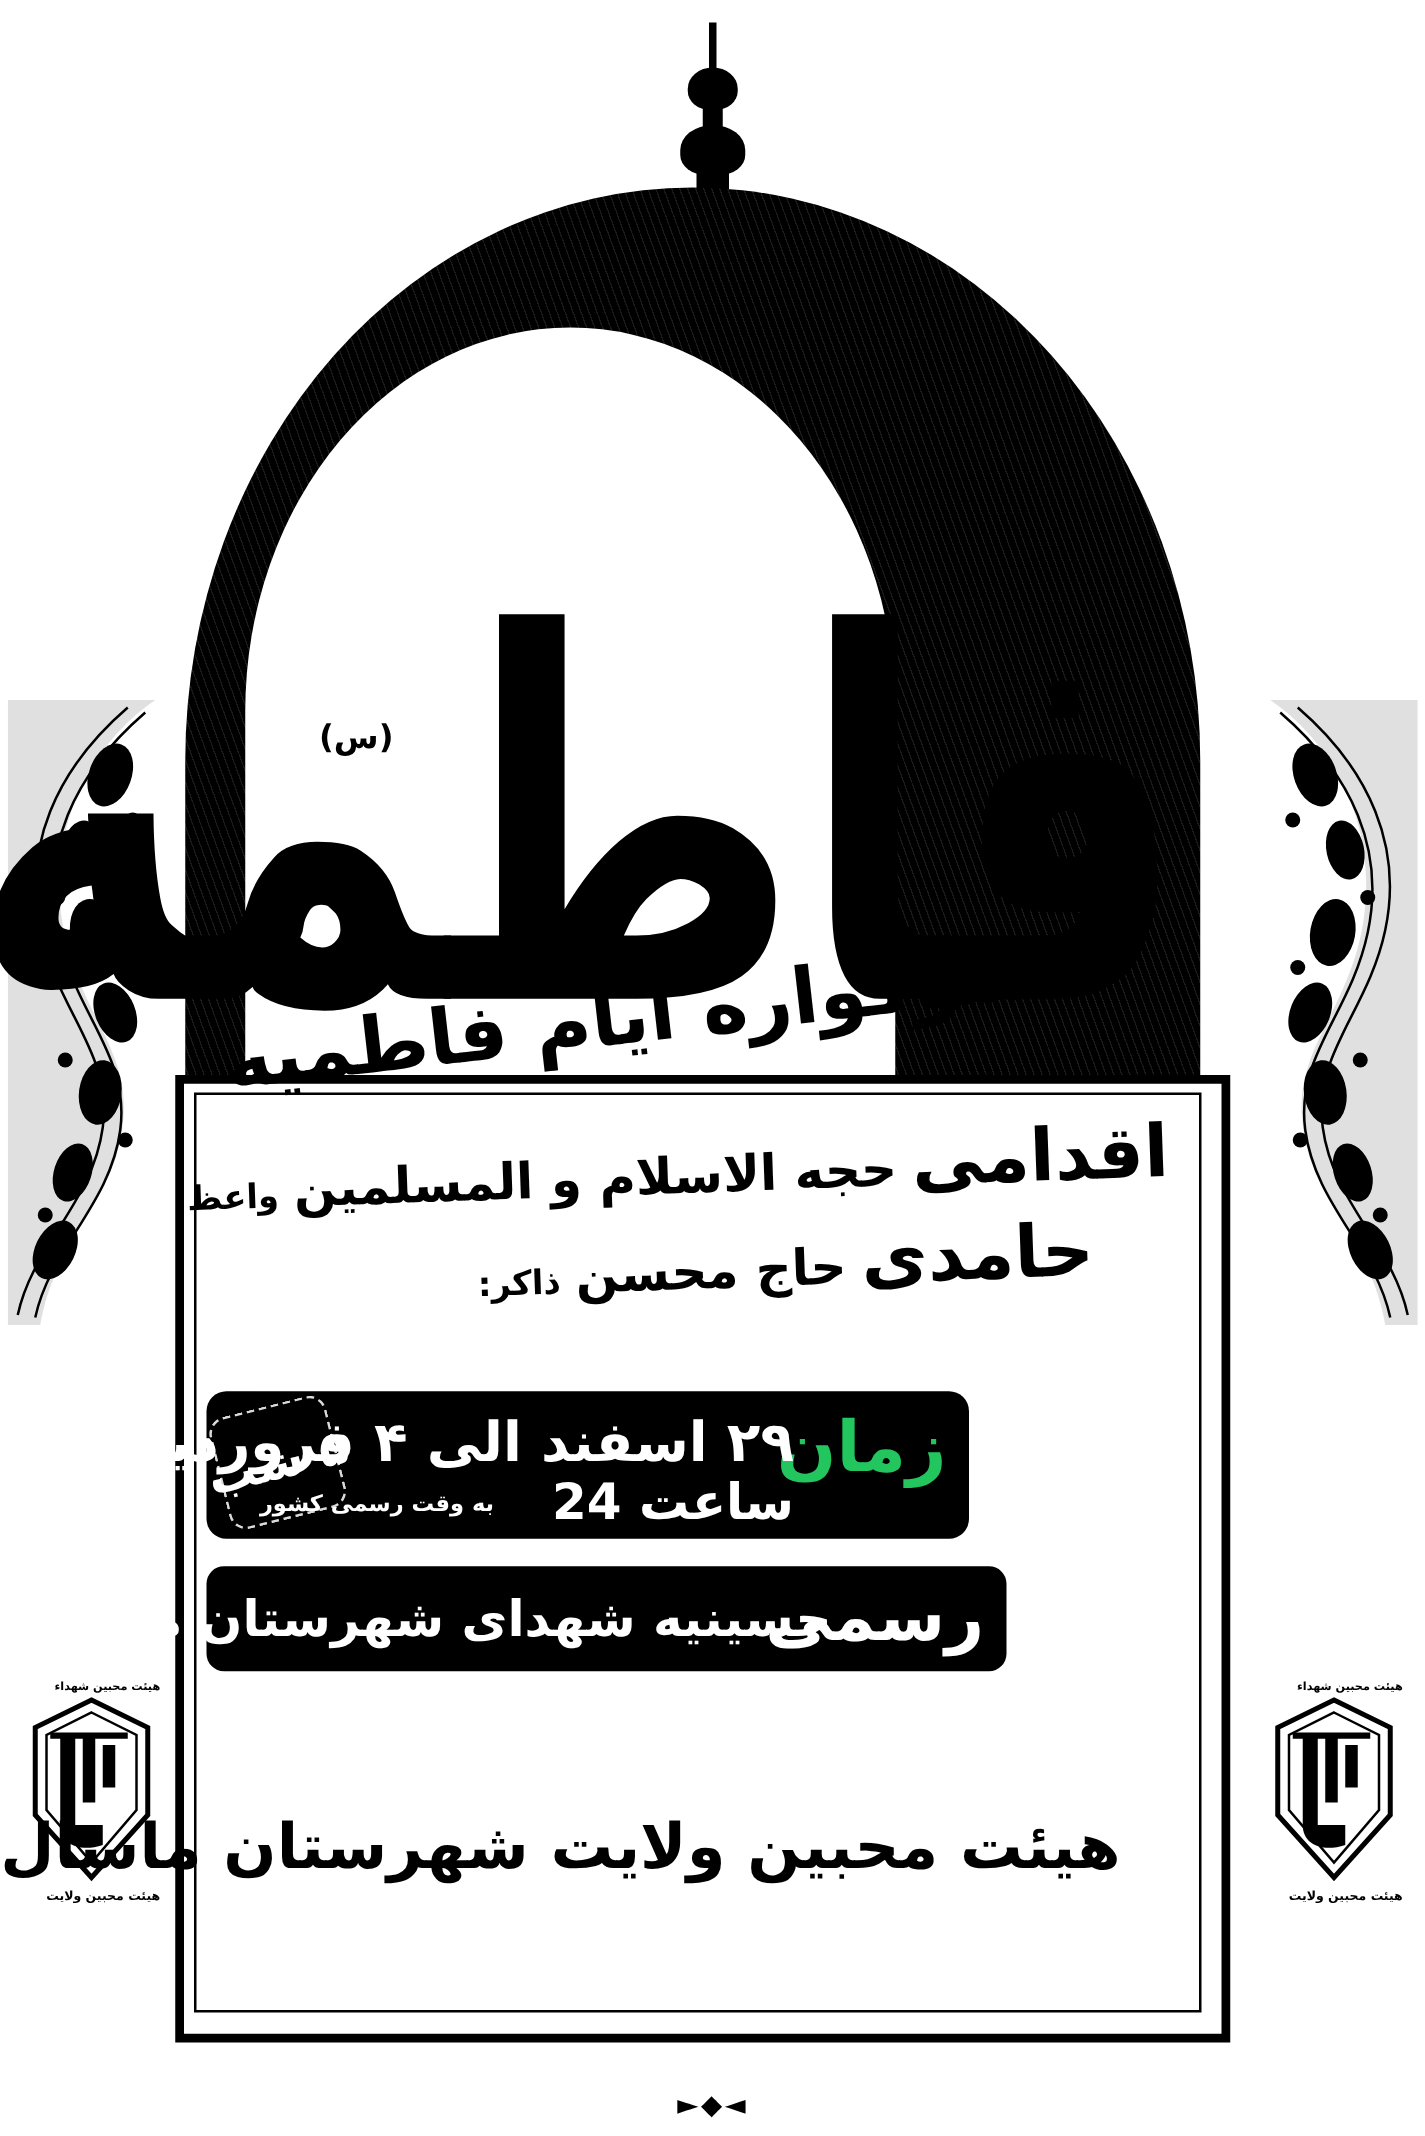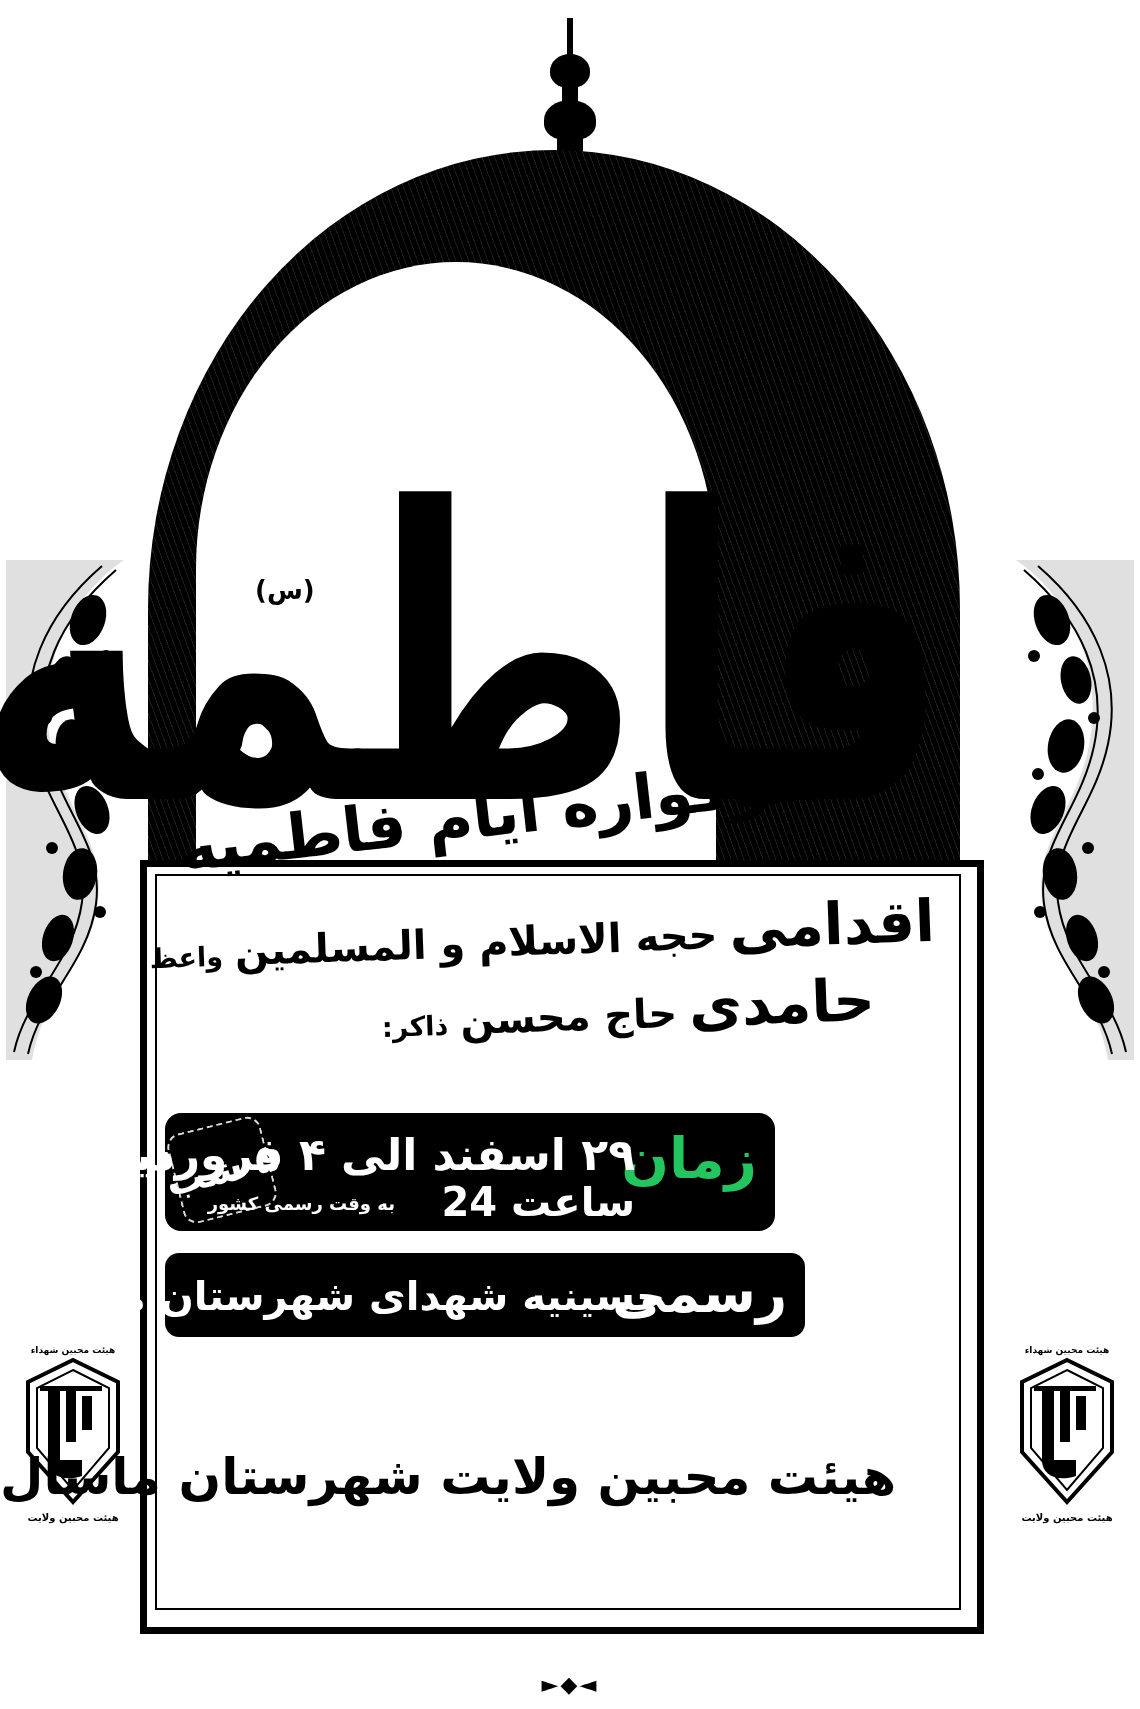--- a/index.html
+++ b/index.html
@@ -387,21 +387,21 @@
     letter-spacing: -1px;
   }
 
   
   .logo {
     position: absolute;
     top: 1345px;
     width: 110px;
     height: 230px;
     z-index: 9;
-    text-align: center;
+    text-align: right;
   }
   .logo.left { left: 18px; }
   .logo.right { right: 18px; }
   .logo .cap {
     font-size: 9px;
     font-weight: bold;
     color: #000;
     line-height: 1.2;
   }
   .logo .foot {

